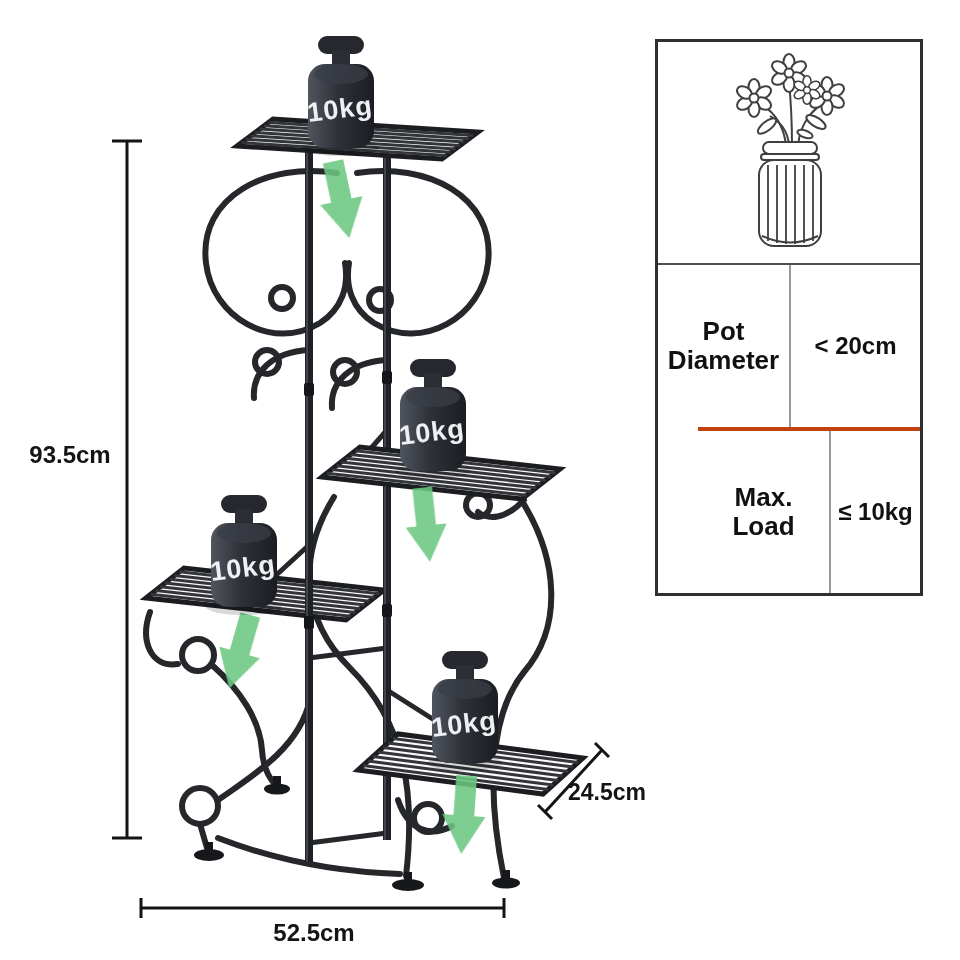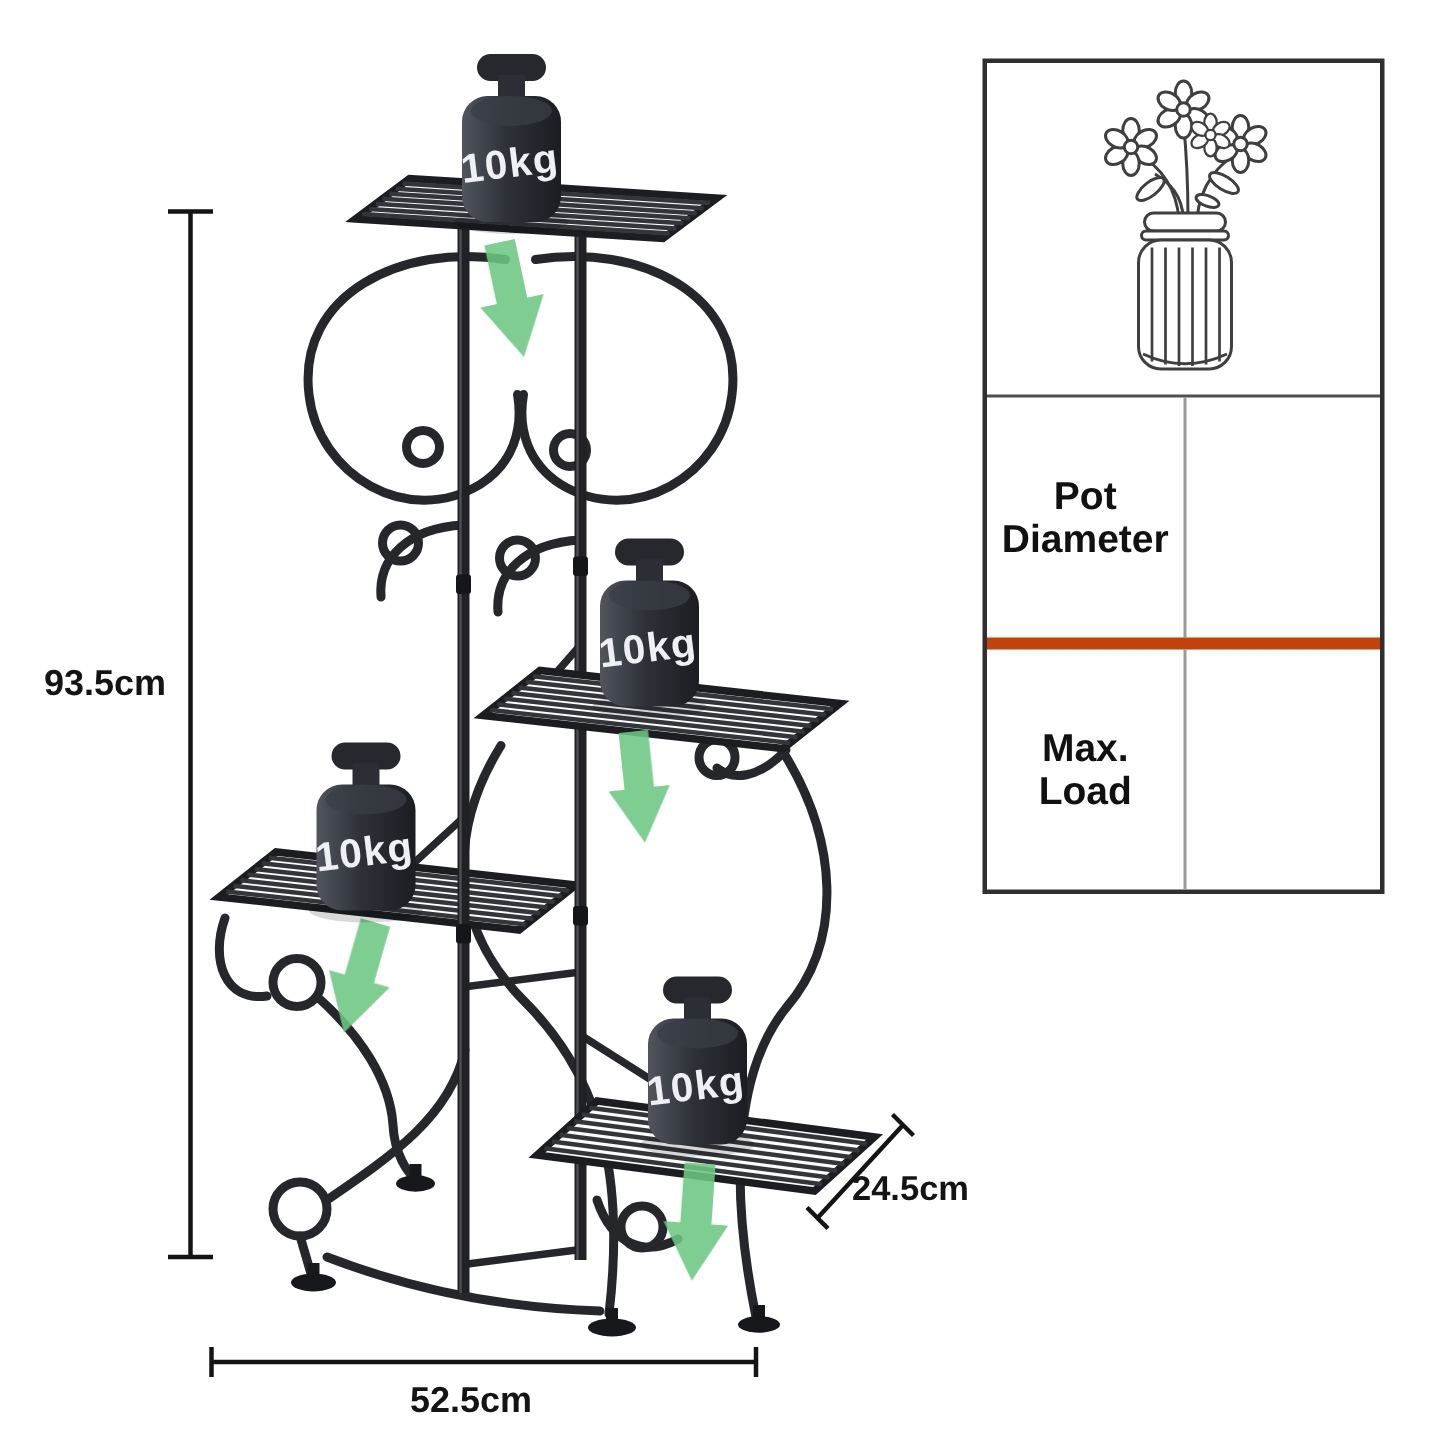--- a/index.html
+++ b/index.html
@@ -11,21 +11,21 @@
   .dim-text-sm{font-size:23px;font-weight:bold;fill:#141414;}
   .weight-text{font-size:27px;font-weight:bold;fill:#eef0f4;letter-spacing:1px;}
   .qty-text{font-size:40px;font-weight:bold;fill:#111111;}
   .small-dim-text{font-size:26px;font-weight:bold;fill:#141414;}
   .spec-panel{position:absolute;left:655px;top:39px;width:268px;height:557px;
               border:3px solid #2f2f2f;box-sizing:border-box;background:#ffffff;
               display:flex;flex-direction:column;}
   .vase-cell{height:221px;border-bottom:2px solid #4f4f4f;display:flex;
              align-items:center;justify-content:center;}
   .spec-row{flex:1;display:flex;min-height:0;justify-content:space-between;}
-  .spec-row.second{border-top:8px solid #c2410c;}
+  .spec-row.second{border-top:4px solid #c2410c;margin-left:40px;}
   .spec-label{width:133px;border-right:2px solid #9a9a9a;display:flex;align-items:center;
               justify-content:center;text-align:center;font-size:26px;font-weight:bold;
               color:#111;line-height:1.12;padding:0 3px;box-sizing:border-box;}
   .spec-value{flex:1;display:flex;align-items:center;justify-content:center;
               font-size:24px;font-weight:bold;color:#111;}
   .shelf-panel{position:absolute;left:700px;top:710px;}
 </style>
 </head>
 <body>
 
@@ -259,20 +259,22 @@
           <line x1="128" y1="119" x2="128" y2="198"></line>
           <line x1="137" y1="119" x2="137" y2="198"></line>
           <line x1="146" y1="119" x2="146" y2="197"></line>
           <line x1="155" y1="119" x2="155" y2="195"></line>
         </g>
         <path d="M104,190 Q132,203 160,190" stroke="#3f3f3f" stroke-width="2" fill="none"></path>
       </svg>
     </div>
     <div class="spec-row">
       <div class="spec-label">Pot Diameter</div>
+      <div class="spec-value">&lt; 20cm</div>
     </div>
     <div class="spec-row second">
       <div class="spec-label">Max. Load</div>
+      <div class="spec-value">≤ 10kg</div>
     </div>
   </div>
 
 
 </div>
 
 </body></html>

